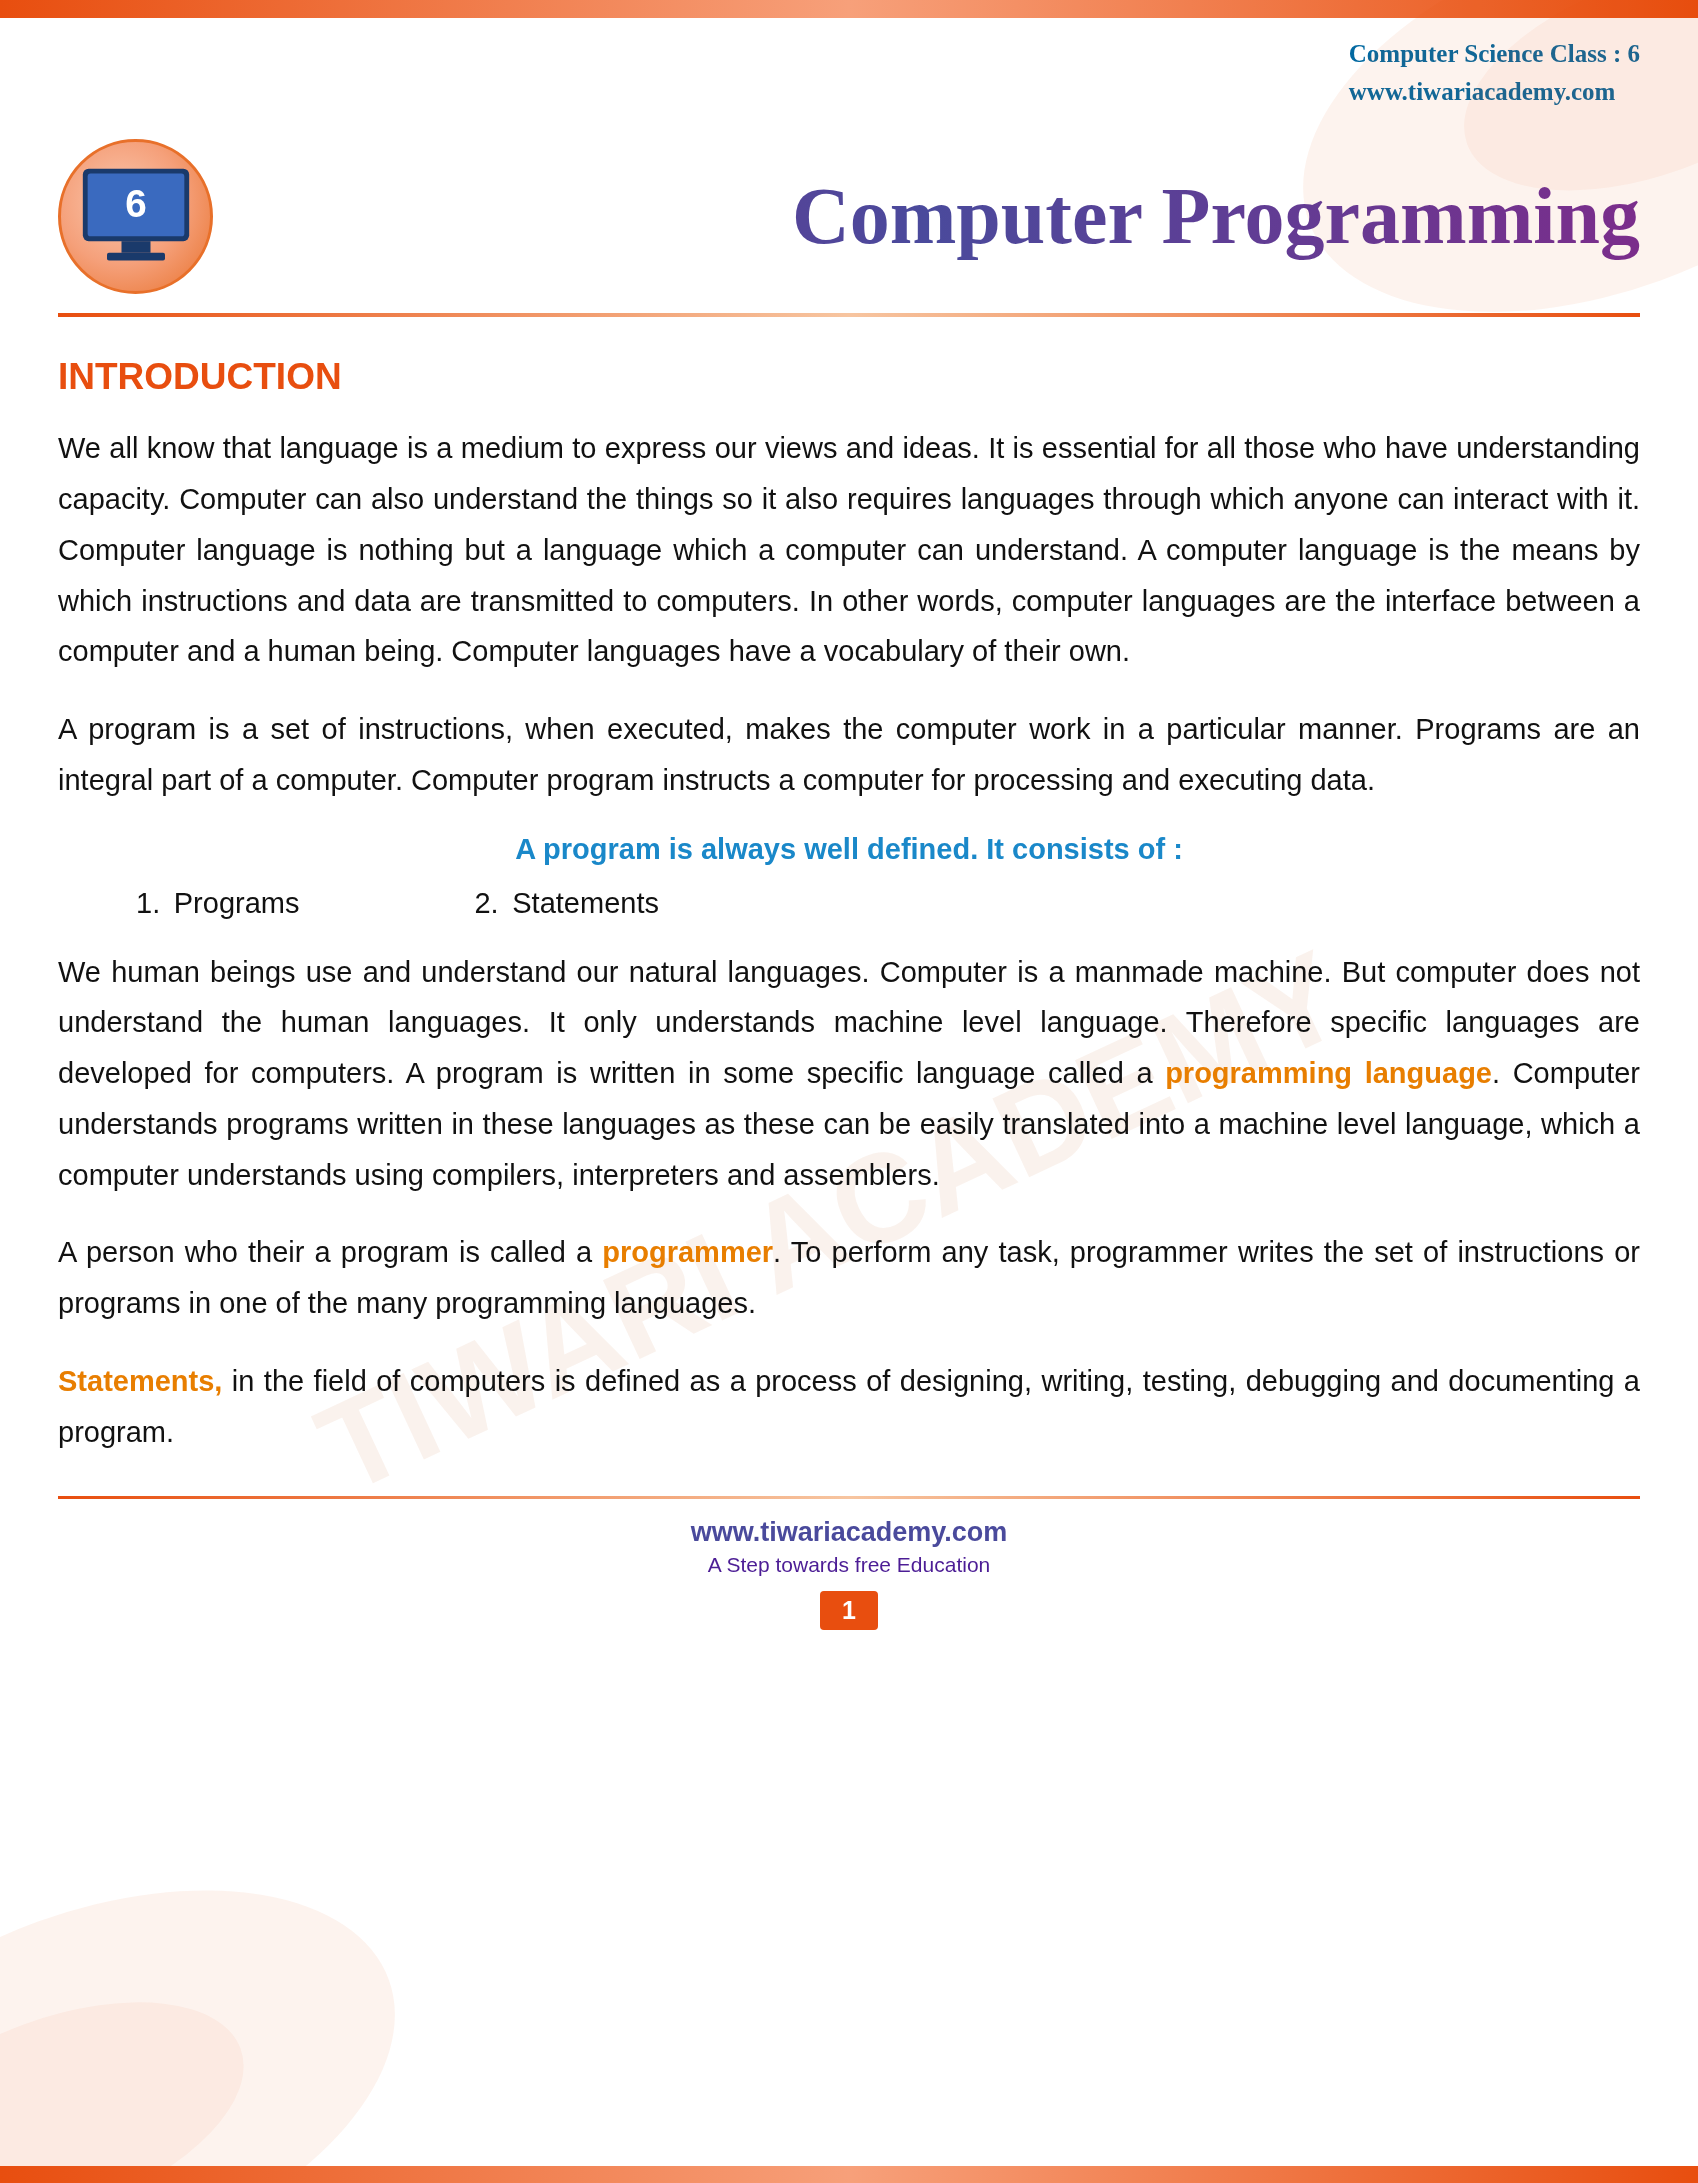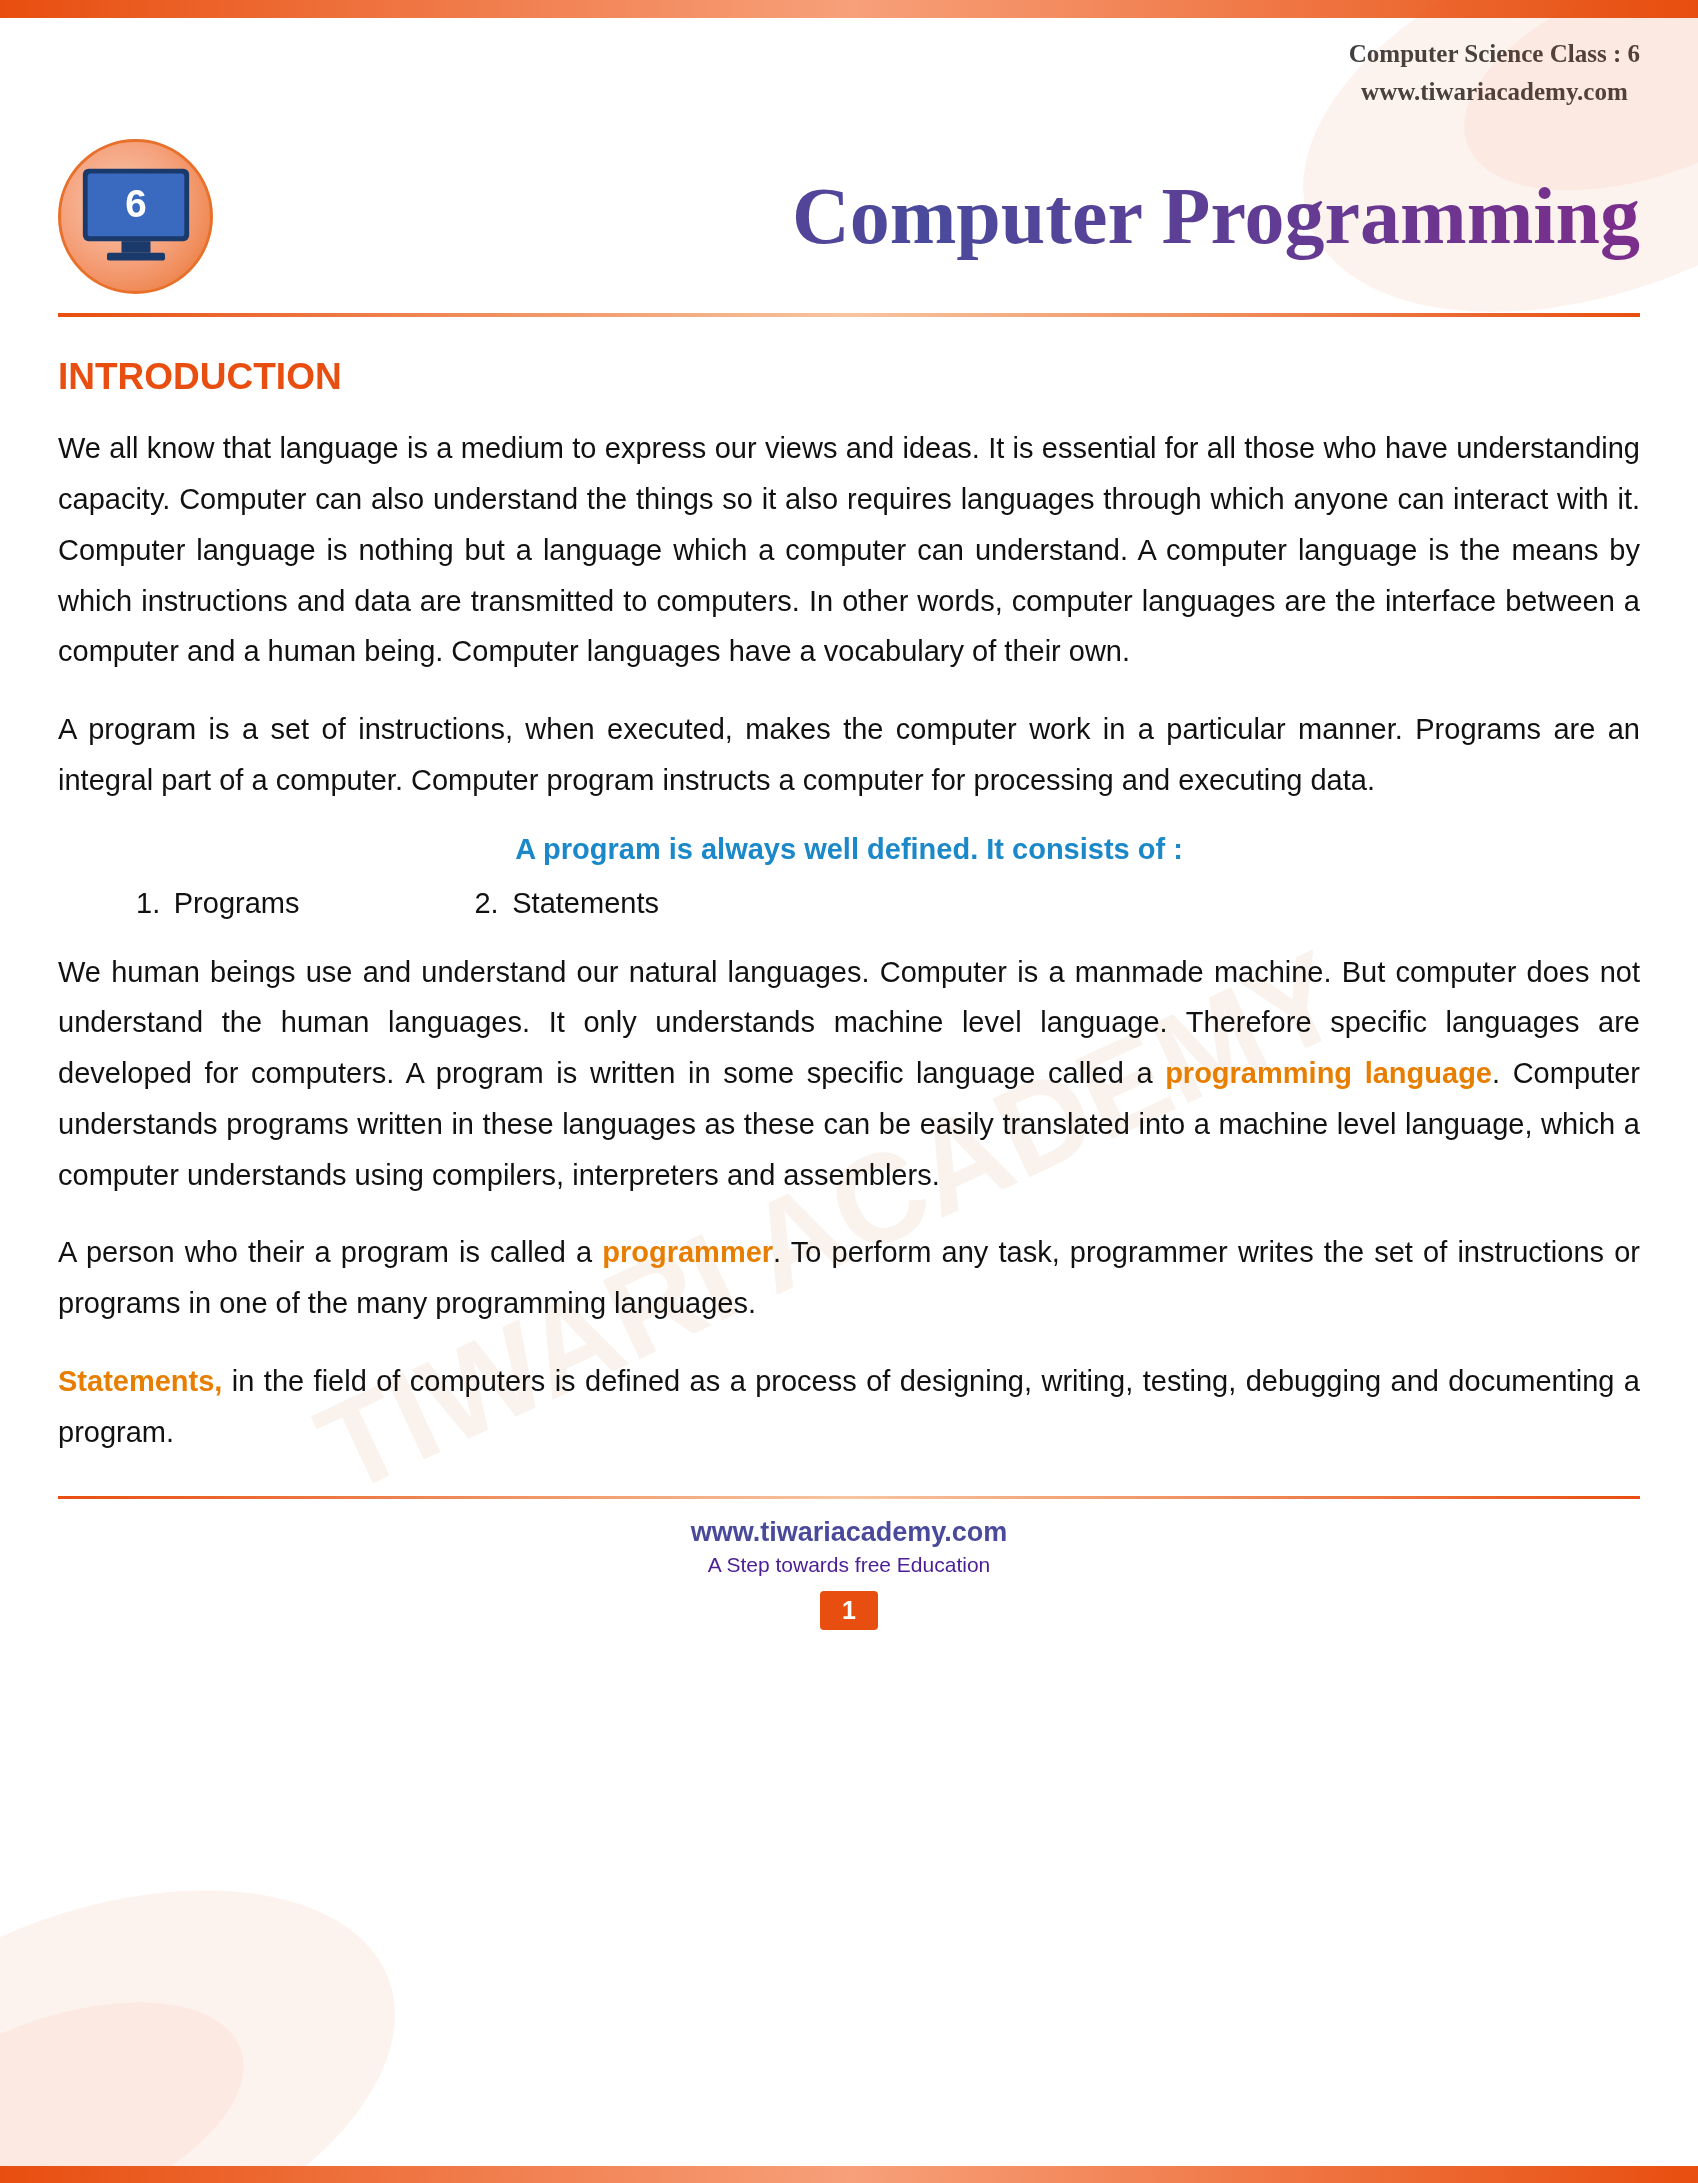--- a/index.html
+++ b/index.html
@@ -21,24 +21,24 @@
     }
 
     
     .header {
       display: flex;
       justify-content: flex-end;
       padding: 17.5px 58px 0 58px;
     }
 
     .header-text {
-      text-align: center;
+      text-align: left;
       font-size: 25px;
       font-weight: bold;
-      color: #404040;
+      color: #0369a1;
       line-height: 1.5;
     }
 
     
     .title-section {
       display: flex;
       align-items: center;
       padding: 29px 58px 0 58px;
       position: relative;
     }

